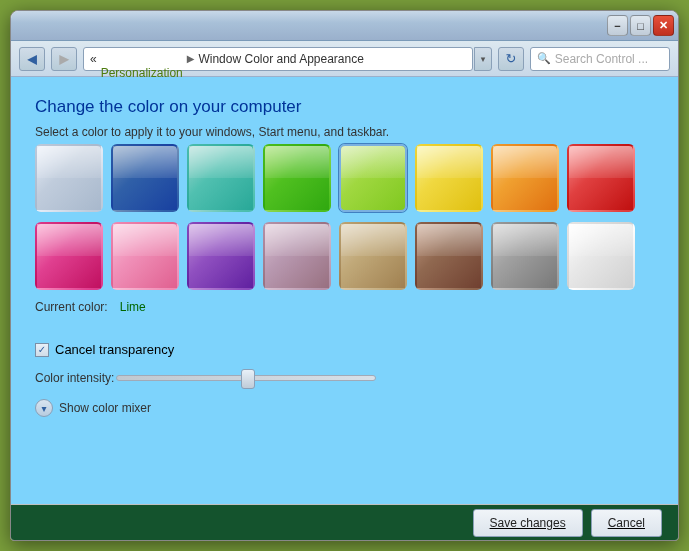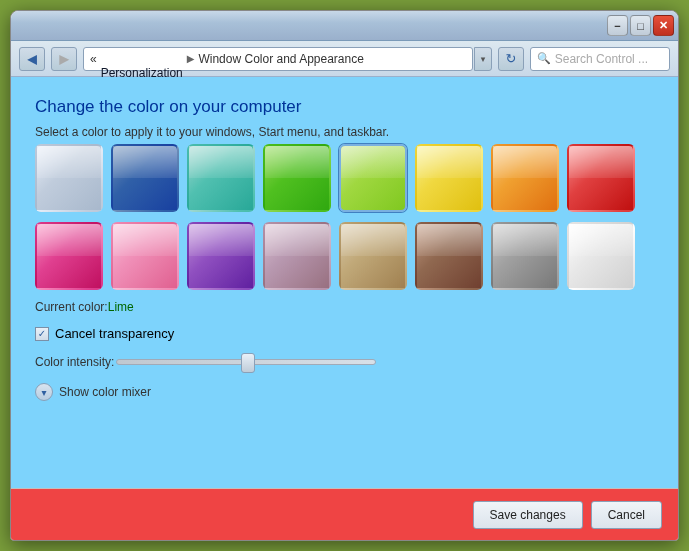--- a/index.html
+++ b/index.html
@@ -98,21 +98,21 @@
       border: 1px solid #8aa0b8;
       border-radius: 3px;
       display: flex;
       align-items: center;
       padding: 0 6px;
       font-size: 12px;
       color: #333;
       gap: 4px;
     }
     .breadcrumb-arrow { color: #666; font-size: 10px; }
-    .breadcrumb-link { color: #0f172a; margin-top: 28px; }
+    .breadcrumb-link { color: #4d7c0f; margin-top: 28px; }
     .dropdown-btn {
       width: 18px;
       height: 24px;
       background: linear-gradient(to bottom, #d0dce8, #b8ccd8);
       border: 1px solid #8aa0b8;
       border-radius: 0 3px 3px 0;
       cursor: pointer;
       display: flex;
       align-items: center;
       justify-content: center;
@@ -211,24 +211,24 @@
       content: '';
       position: absolute;
       top: 0; left: 0; right: 0;
       height: 50%;
       background: linear-gradient(to bottom, rgba(255,255,255,0.5), rgba(255,255,255,0.1));
       border-radius: 4px 4px 0 0;
     }
 
     .current-color-row {
       margin-top: 8px;
-      margin-bottom: 12px;
-      display: flex;
-      align-items: center;
-      gap: 0;
+      margin-bottom: 28px;
+      display: flex;
+      align-items: center;
+      gap: 12px;
       font-size: 12px;
       color: #333;
     }
     .current-color-value { color: #006600; }
 
     .transparency-row {
       display: flex;
       align-items: center;
       gap: 6px;
       margin-bottom: 14px;
@@ -300,28 +300,29 @@
       color: #0055cc;
       text-decoration: none;
       font-size: 12px;
       cursor: pointer;
       margin-bottom: 4px;
       display: inline-block;
     }
 
     
     .footer {
-      height: 52px;
-      background: #ef4444;
+      height: 36px;
+      background: #14532d;
       border-top: 1px solid #c0c0c0;
       display: flex;
       align-items: center;
       justify-content: flex-end;
       padding: 0 16px;
       gap: 8px;
+      text-decoration: underline;
     }
     .footer-btn {
       height: 28px;
       padding: 0 16px;
       border: 1px solid #8aa0b8;
       border-radius: 3px;
       cursor: pointer;
       font-size: 12px;
       font-family: 'Segoe UI', Tahoma, sans-serif;
       background: linear-gradient(to bottom, #f0f4f8, #dce4ec);

